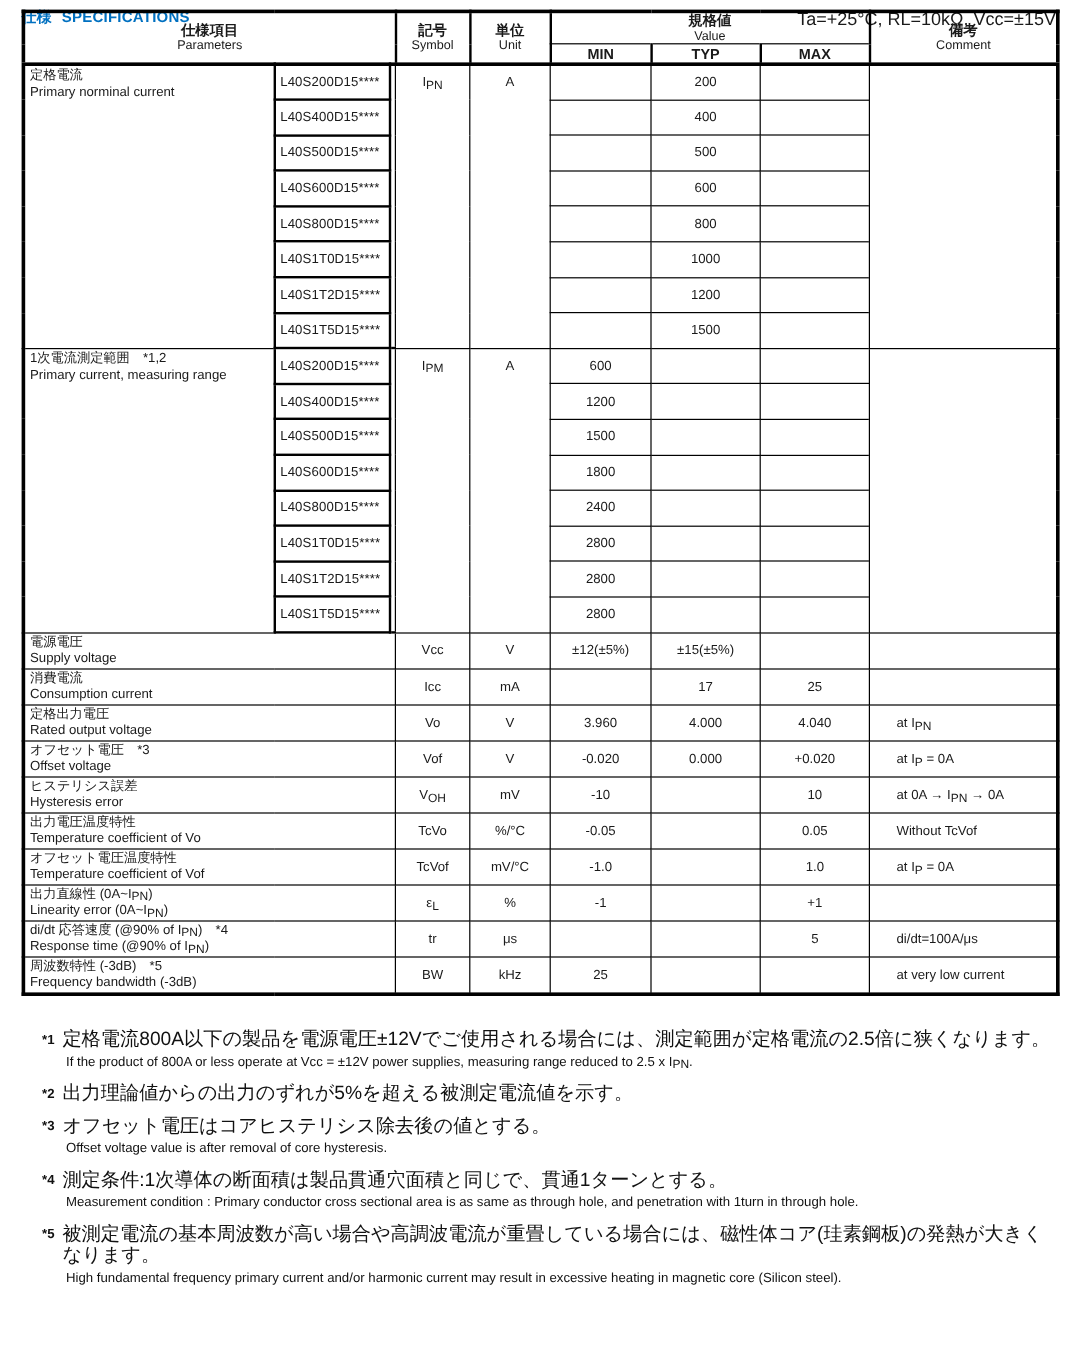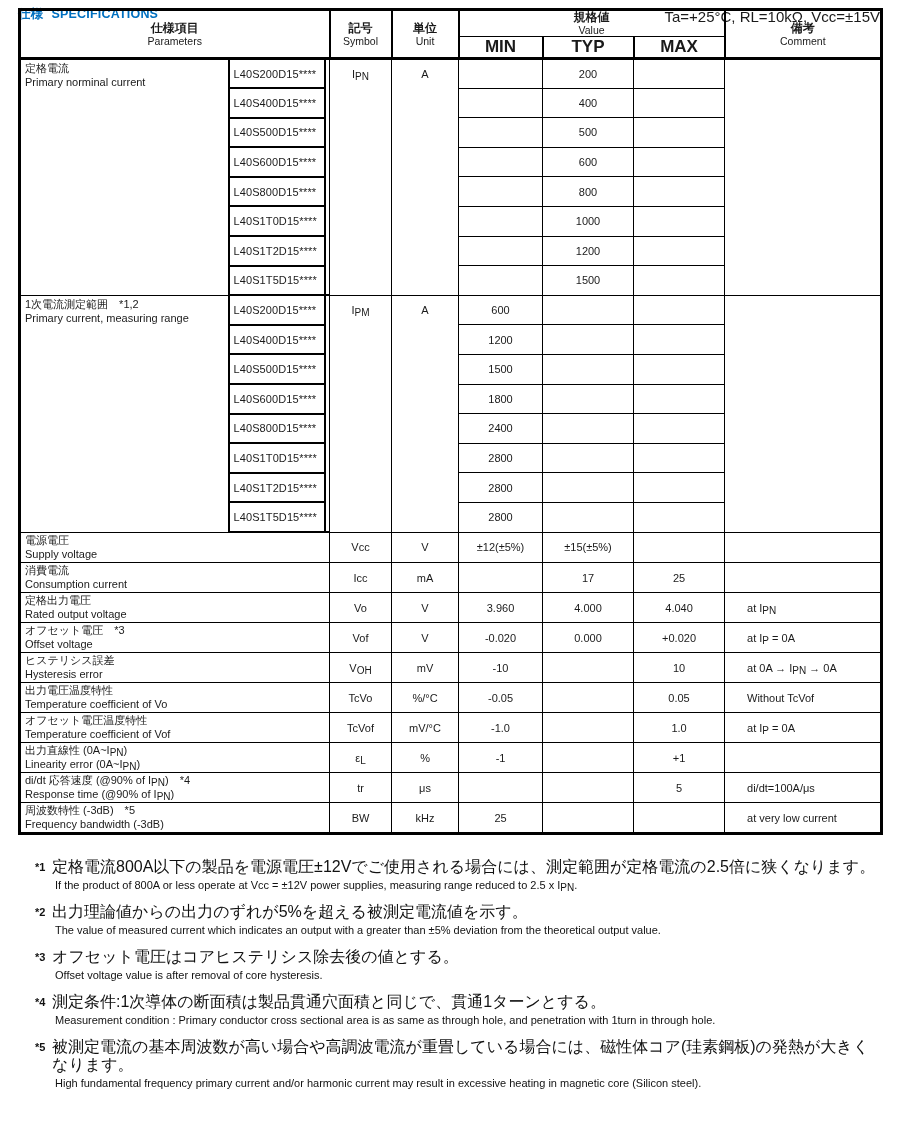--- a/index.html
+++ b/index.html
@@ -15,21 +15,21 @@
   table.spec { position: absolute; top: 8px; left: 18px; width: 862px; border-collapse: collapse; table-layout: fixed; border: 3px solid #000; }
   td { font-size: 11px; color: #1a1a1a; overflow: hidden; }
 
   thead td { border: 2px solid #000; text-align: center; vertical-align: middle; }
   thead { border-bottom: 3px solid #000; }
   thead .jp { font-size: 12px; font-weight: bold; line-height: 13px; }
   thead .en { font-size: 10.5px; line-height: 12px; }
   tr.h1 { height: 23px; }
   tr.h2 { height: 17px; }
   td.valhead { border-bottom: 1.5px solid #000; }
-  td.mtm { font-size: 17px; font-weight: bold; border-top: 1.5px solid #000; }
+  td.mtm { font-size: 12px; font-weight: bold; border-top: 1.5px solid #000; }
 
   tbody td { border: 1.5px solid #000; vertical-align: middle; }
   tbody tr { height: 30px; }
   tbody tr.grow { height: 29.6px; }
 
   td.plabel { vertical-align: top; text-align: left; padding: 1px 4px; line-height: 14px; }
   td.plabel .jp, td.prm .jp { font-size: 11px; }
   td.plabel .en, td.prm .en { font-size: 11px; }
   td.prm { text-align: left; padding: 1px 4px; line-height: 13.5px; }
 
@@ -362,21 +362,20 @@
       <span class="fn-label">*1</span>
       <div class="fn-lines">
         <div class="fn-jp">定格電流800A以下の製品を電源電圧±12Vでご使用される場合には、測定範囲が定格電流の2.5倍に狭くなります。</div>
         <div class="fn-en">If the product of 800A or less operate at Vcc = ±12V power supplies, measuring range reduced to  2.5 x I<sub>PN</sub>.</div>
       </div>
     </div>
     <div class="fn">
       <span class="fn-label">*2</span>
       <div class="fn-lines">
         <div class="fn-jp">出力理論値からの出力のずれが5%を超える被測定電流値を示す。</div>
-        <div class="fn-en">The value of measured current which indicates an output with a greater than ±5% deviation from the theoretical output value.</div>
       </div>
     </div>
     <div class="fn">
       <span class="fn-label">*3</span>
       <div class="fn-lines">
         <div class="fn-jp">オフセット電圧はコアヒステリシス除去後の値とする。</div>
         <div class="fn-en">Offset voltage value is after removal of core hysteresis.</div>
       </div>
     </div>
     <div class="fn">

